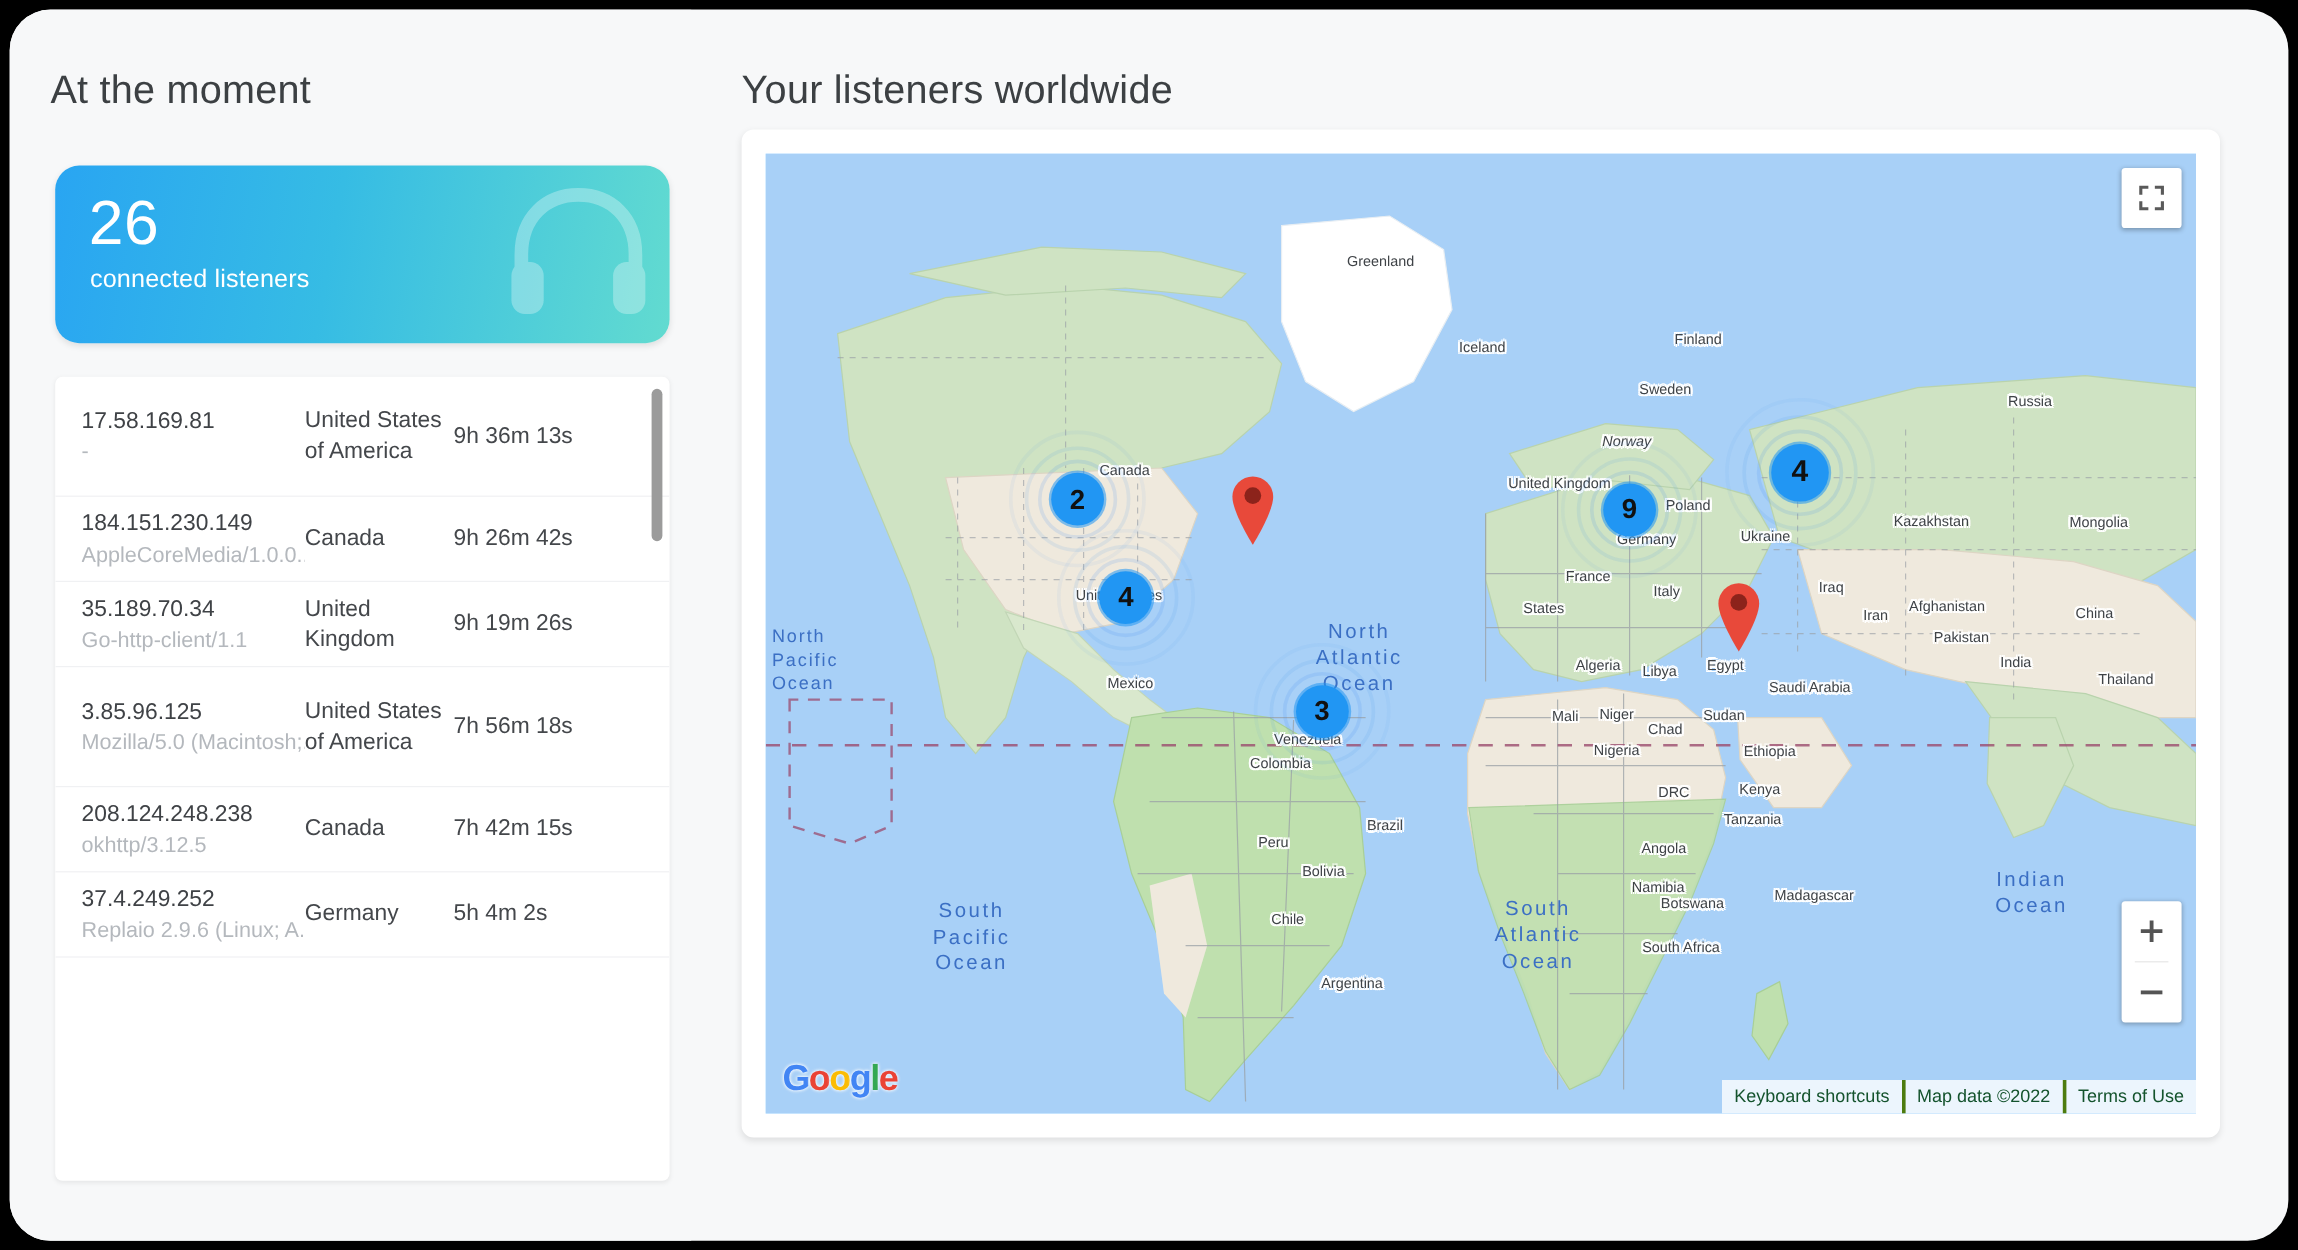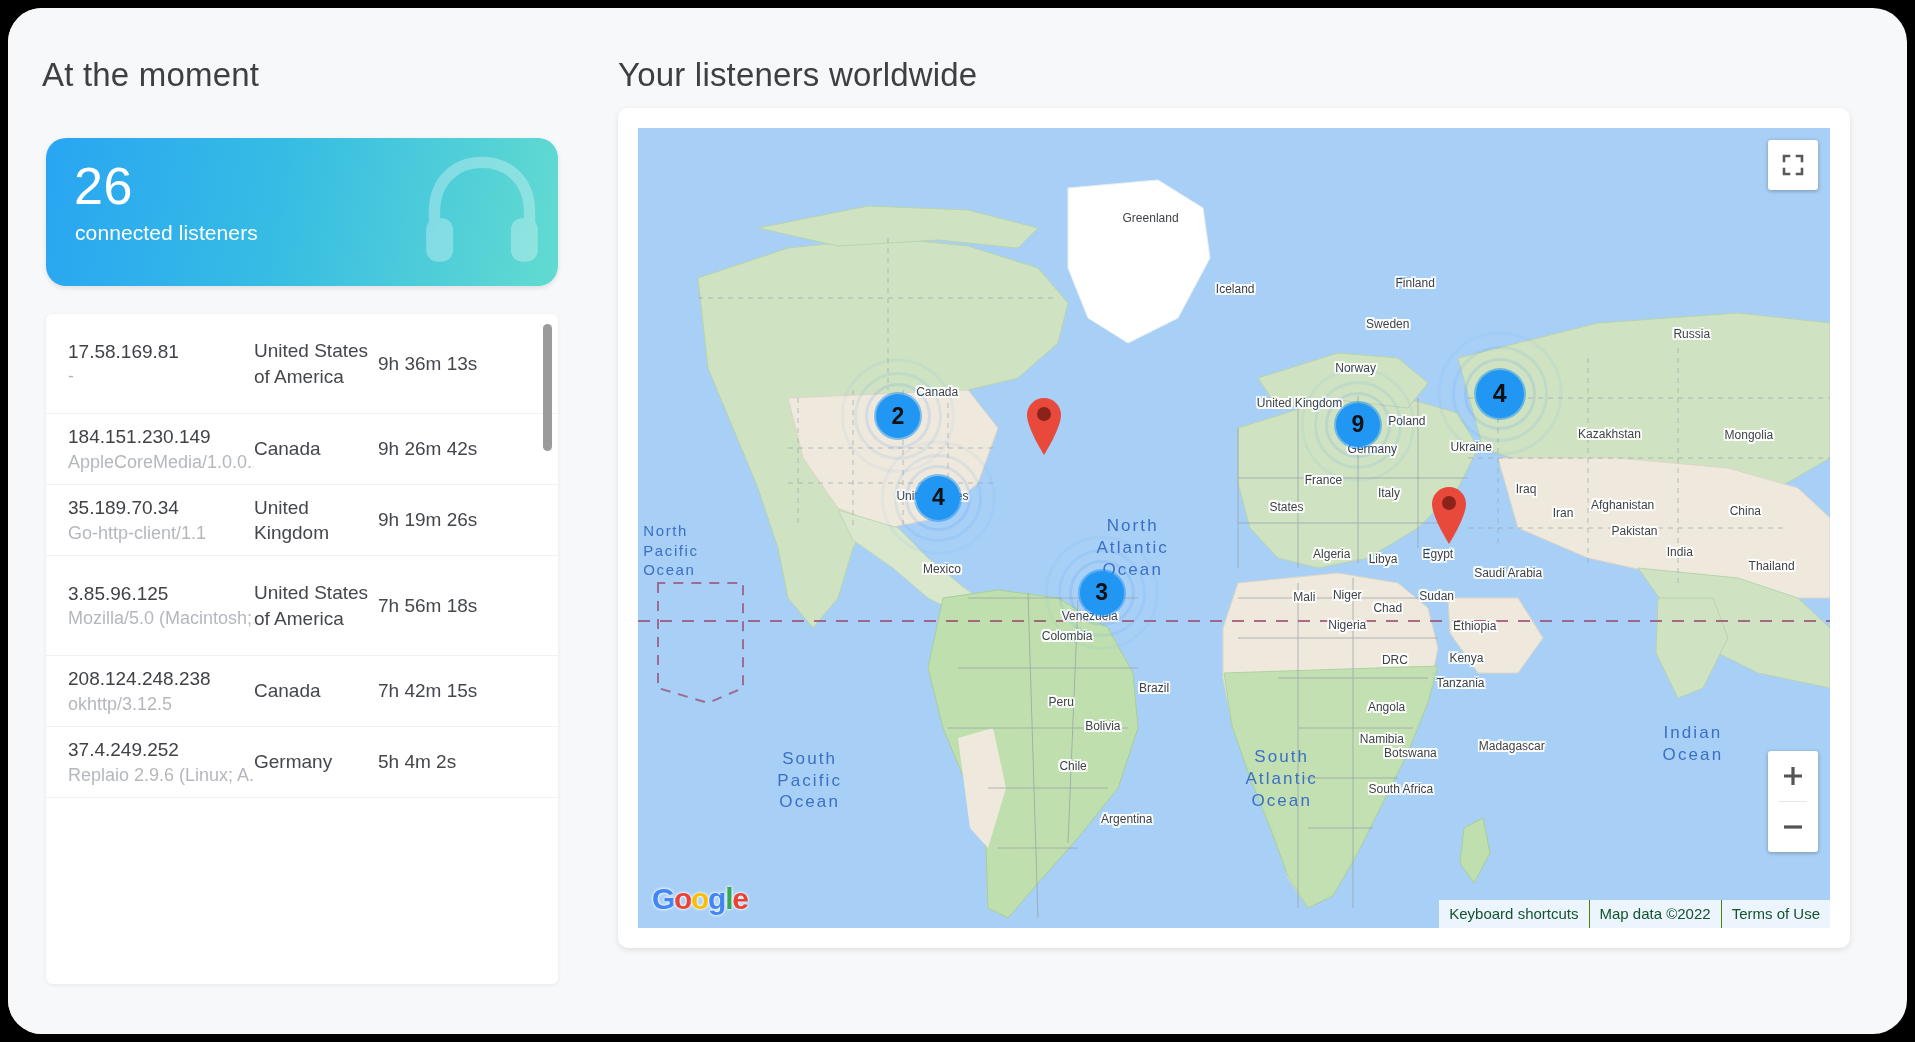--- a/index.html
+++ b/index.html
@@ -195,21 +195,21 @@
   .g5{color:#34a853}.g6{color:#ea4335}
 
   .attrib {
     position: absolute; right: 0; bottom: 0;
     display: flex; align-items: stretch;
     background: rgba(255,255,255,.78);
     font-size: 15px; color: #14532d;
   }
   .attrib > span {
     padding: 5px 10px 6px 10px; white-space: nowrap;
-    border-left: 1px solid #4d7c0f;
+    border-left: 3px solid #4d7c0f;
   }
   .attrib > span:first-child { border-left: none; }
 </style>
 </head>
 <body>
 
 <div class="page">
  <div class="layout">
 
   <div class="left-panel">
@@ -375,21 +375,21 @@
 Atlantic
 Ocean</div>
         <div class="ocean" style="left:88.5%;top:77%;">Indian
 Ocean</div>
 
         <div id="country-labels">
               <div class="mlabel" style="left: 43%; top: 11.3%;">Greenland</div>
               <div class="mlabel" style="left: 50.1%; top: 20.1%;">Iceland</div>
               <div class="mlabel" style="left: 65.2%; top: 19.4%;">Finland</div>
               <div class="mlabel" style="left: 62.9%; top: 24.5%;">Sweden</div>
-              <div class="mlabel" style="left: 60.2%; top: 30%;">Norway</div>
+              <div class="mlabel" style="left: 60.2%; top: 30%; font-style: italic;">Norway</div>
               <div class="mlabel" style="left: 88.4%; top: 25.7%;">Russia</div>
               <div class="mlabel" style="left: 55.5%; top: 34.4%;">United Kingdom</div>
               <div class="mlabel" style="left: 64.5%; top: 36.6%;">Poland</div>
               <div class="mlabel" style="left: 69.9%; top: 39.9%;">Ukraine</div>
               <div class="mlabel" style="left: 61.6%; top: 40.1%;">Germany</div>
               <div class="mlabel" style="left: 57.5%; top: 44%;">France</div>
               <div class="mlabel" style="left: 63%; top: 45.6%;">Italy</div>
               <div class="mlabel" style="left: 54.4%; top: 47.4%;">States</div>
               <div class="mlabel" style="left: 81.5%; top: 38.2%;">Kazakhstan</div>
               <div class="mlabel" style="left: 93.2%; top: 38.4%;">Mongolia</div>

